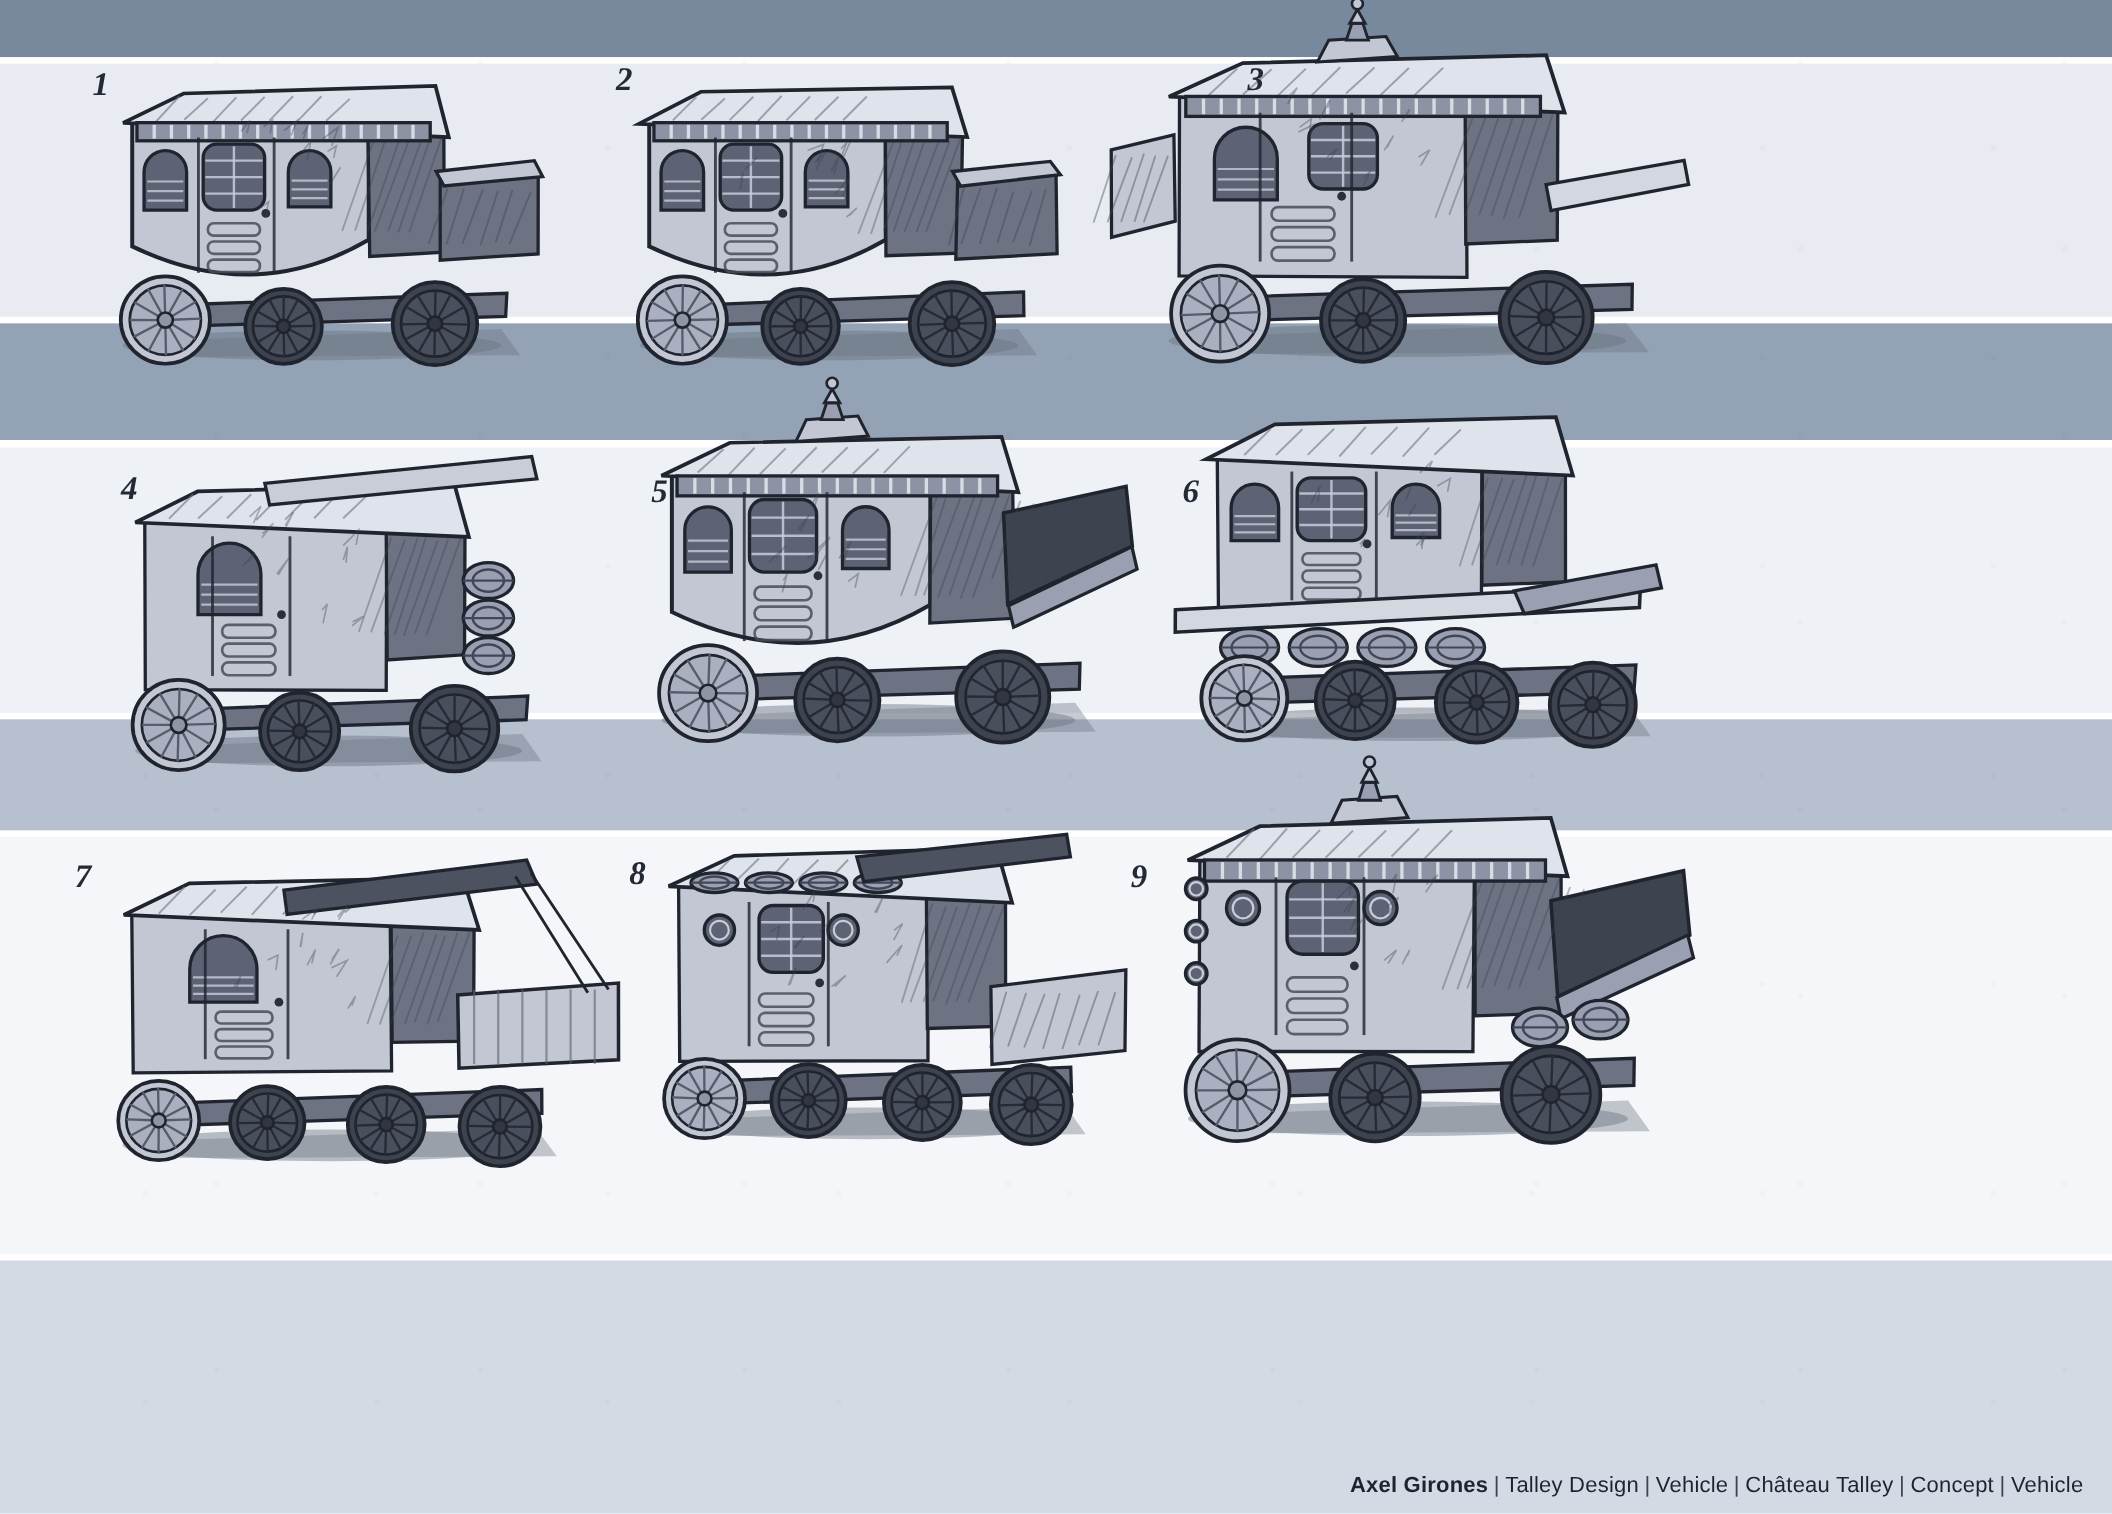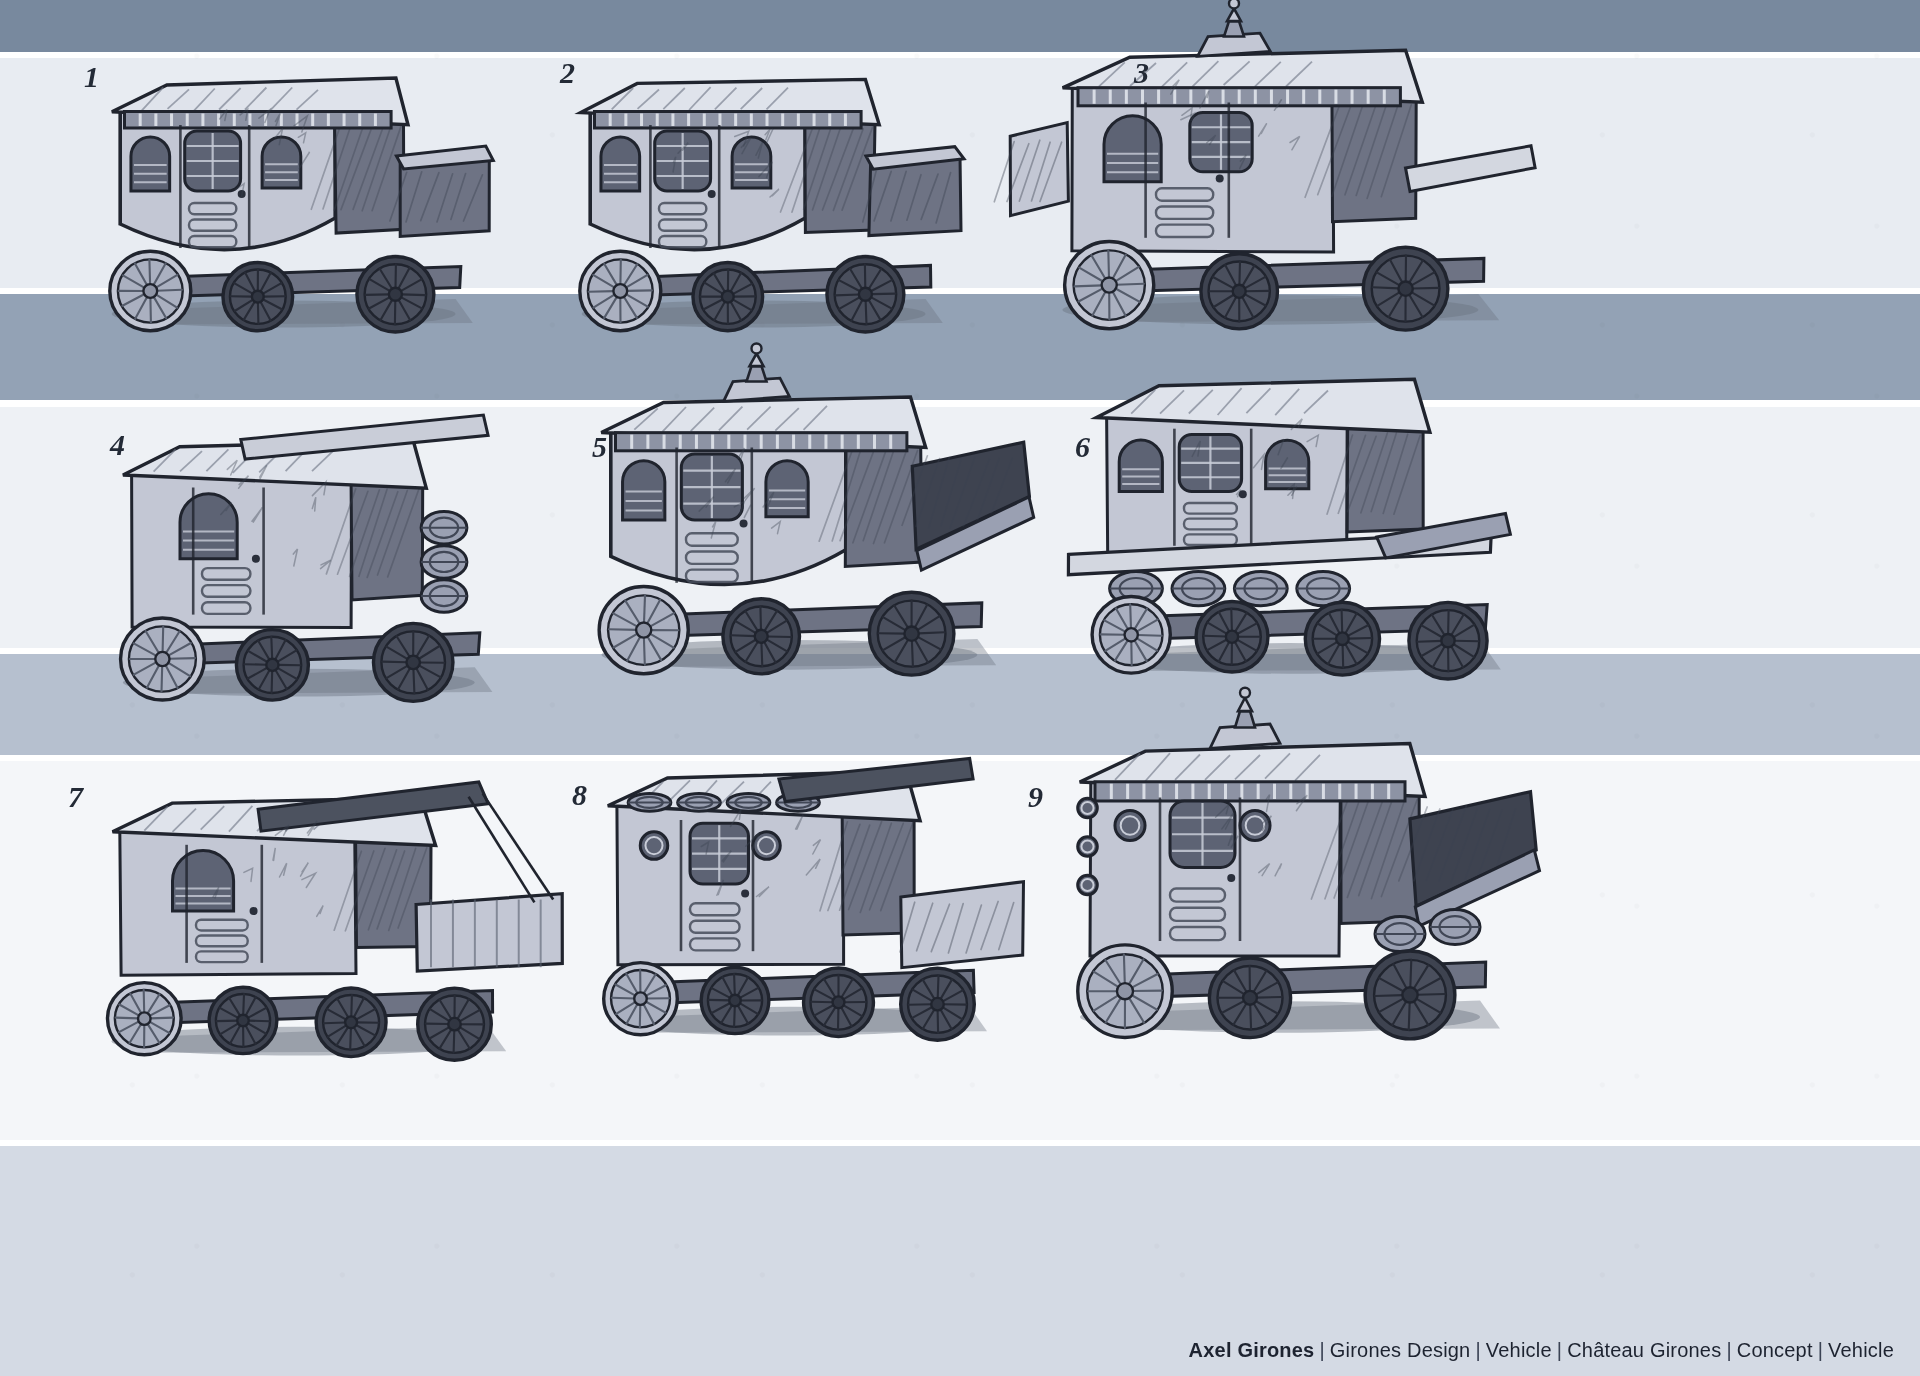--- a/index.html
+++ b/index.html
@@ -1199,21 +1199,21 @@
             <path d="M242.4,120.4 l9.0,-14.5 l-8.9,7.2" fill="none" stroke="#3a4150" stroke-width="1.5" opacity="0.38" stroke-linecap="round"></path>
             <path d="M277.0,93.7 l10.2,-8.4 l-10.8,15.4" fill="none" stroke="#3a4150" stroke-width="1.5" opacity="0.38" stroke-linecap="round"></path>
             <path d="M211.3,137.2 l6.8,-11.2 l-4.4,7.0" fill="none" stroke="#3a4150" stroke-width="1.5" opacity="0.38" stroke-linecap="round"></path>
             <path d="M211.5,129.6 l1.1,-6.4 l-4.3,12.0" fill="none" stroke="#3a4150" stroke-width="1.5" opacity="0.38" stroke-linecap="round"></path>
           </g>
         </svg>
       </div>
     </div>
 
   <div id="credit">
-    <span class="nm">Axel Girones</span><span id="credit-tags"><span class="sep">|</span><span class="tag">Girones Design</span><span class="sep">|</span><span class="tag">Vehicle</span><span class="sep">|</span><span class="tag">Château Girones</span><span class="sep">|</span><span class="tag">Concept</span><span class="sep">|</span><span class="tag">Vehicle</span></span>
+    <span class="nm">Axel Girones</span><span id="credit-tags"><span class="sep">|</span><span class="tag">Talley Design</span><span class="sep">|</span><span class="tag">Vehicle</span><span class="sep">|</span><span class="tag">Château Talley</span><span class="sep">|</span><span class="tag">Concept</span><span class="sep">|</span><span class="tag">Vehicle</span></span>
   </div>
 
 <div class="num" style="left: 84px; top: 62px;">1</div>
     <div class="num" style="left: 560px; top: 58px;">2</div>
     <div class="num" style="left: 1134px; top: 58px;">3</div>
     <div class="num" style="left: 110px; top: 430px;">4</div>
     <div class="num" style="left: 592px; top: 432px;">5</div>
     <div class="num" style="left: 1075px; top: 432px;">6</div>
     <div class="num" style="left: 68px; top: 782px;">7</div>
     <div class="num" style="left: 572px; top: 780px;">8</div>

